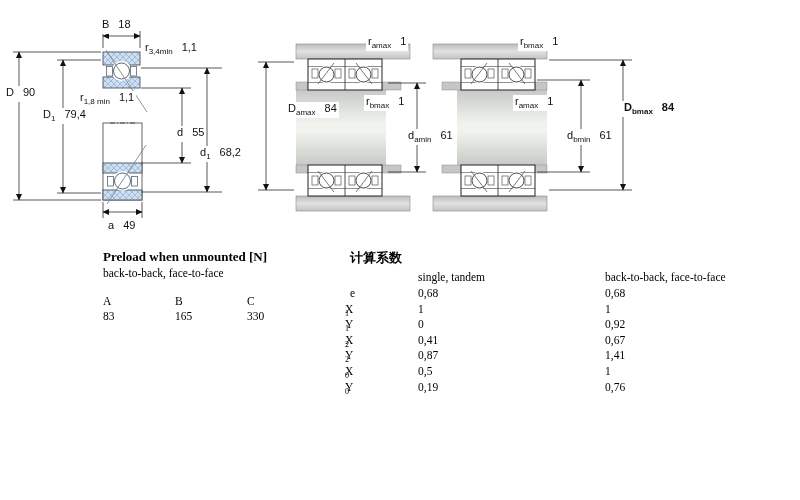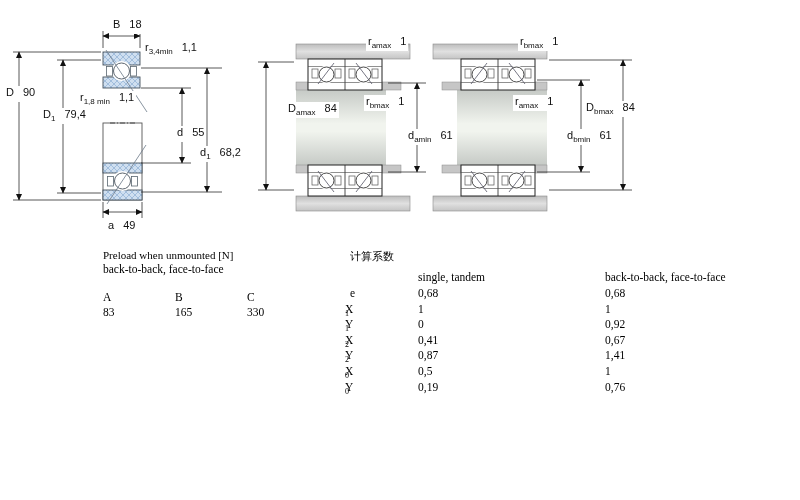--- a/index.html
+++ b/index.html
@@ -6,21 +6,21 @@
   #stage{position:relative;width:800px;height:500px;background:#fff;overflow:hidden;
          font-family:"Liberation Sans",sans-serif;color:#111;}
   svg{position:absolute;left:0;top:0;}
   
   .dim{position:absolute;background:#fff;line-height:1;white-space:nowrap;
        font-size:11px;padding:1px 2px;}
   .dim sub{font-size:8px;vertical-align:-3px;letter-spacing:0;}
   .dim .val{margin-left:9px;}
   
   .tbl{position:absolute;font-family:"Liberation Serif",serif;font-size:11.5px;color:#000;}
-  .tbl .title{font-weight:normal;font-size:11px;}
+  .tbl .title{font-weight:bold;font-size:13px;}
   .tbl .sub-title{margin-top:2px;}
   .prow{position:relative;height:15px;}
   .prow span{position:absolute;top:0;}
   .pc0{left:0;} .pc1{left:72px;} .pc2{left:144px;}
   .frow{position:relative;height:15.6px;}
   .frow span{position:absolute;top:0;}
   .fsym{left:0;} .fv1{left:73px;} .fv2{left:260px;}
   .fhdr{position:absolute;top:0;text-align:center;}
   .tbl sub{font-size:8px;vertical-align:-3px;}
 </style>
@@ -144,38 +144,38 @@
       <line x1="417" y1="83" x2="417" y2="172" marker-start="url(#ah)" marker-end="url(#ah)"></line>
       <line x1="537" y1="80" x2="590" y2="80"></line>
         <line x1="537" y1="172" x2="590" y2="172"></line>
       <line x1="581" y1="80" x2="581" y2="172" marker-start="url(#ah)" marker-end="url(#ah)"></line>
       <line x1="549" y1="60" x2="632" y2="60"></line>
         <line x1="549" y1="190" x2="632" y2="190"></line>
       <line x1="623" y1="60" x2="623" y2="190" marker-start="url(#ah)" marker-end="url(#ah)"></line>
     </g>
   </svg>
 
-  <span class="dim" style="left:111px;top:18px;"><span>B</span><sub></sub><span class="val">18</span></span>
+  <span class="dim" style="left:100px;top:18px;"><span>B</span><sub></sub><span class="val">18</span></span>
   <span class="dim" style="left:143px;top:41px;"><span>r</span><sub>3,4min</sub><span class="val">1,1</span></span>
   <span class="dim" style="left:4px;top:86px;text-align:center;"><span>D</span><sub></sub><span class="val">90</span></span>
   <span class="dim" style="left:41px;top:108px;"><span>D</span><sub>1</sub><span class="val">79,4</span></span>
   <span class="dim" style="left:78px;top:91px;"><span>r</span><sub>1,8 min</sub><span class="val">1,1</span></span>
   <span class="dim" style="left:175px;top:126px;text-align:center;"><span>d</span><sub></sub><span class="val">55</span></span>
   <span class="dim" style="left:198px;top:146px;"><span>d</span><sub>1</sub><span class="val">68,2</span></span>
   <span class="dim" style="left:106px;top:219px;"><span>a</span><sub></sub><span class="val">49</span></span>
 
   <span class="dim" style="left:366px;top:35px;"><span>r</span><sub>amax</sub><span class="val">1</span></span>
   <span class="dim" style="left:251px;top:102px;margin-left:35px;"><span>D</span><sub>amax</sub><span class="val">84</span></span>
   <span class="dim" style="left:364px;top:95px;"><span>r</span><sub>bmax</sub><span class="val">1</span></span>
   <span class="dim" style="left:406px;top:129px;"><span>d</span><sub>amin</sub><span class="val">61</span></span>
 
   <span class="dim" style="left:518px;top:35px;"><span>r</span><sub>bmax</sub><span class="val">1</span></span>
   <span class="dim" style="left:513px;top:95px;"><span>r</span><sub>amax</sub><span class="val">1</span></span>
   <span class="dim" style="left:565px;top:129px;"><span>d</span><sub>bmin</sub><span class="val">61</span></span>
-  <span class="dim" style="left:584px;top:101px;"><span>D</span><sub>bmax</sub><span class="val">84</span></span>
+  <span class="dim" style="left:622px;top:101px;font-weight:bold;"><span>D</span><sub>bmax</sub><span class="val">84</span></span>
 
   <div class="tbl" style="left:103px;top:249px;width:230px;">
     <div class="title">Preload when unmounted [N]</div>
     <div class="sub-title">back-to-back, face-to-face</div>
     <div style="height:16px;"></div>
     <div class="prow">
       <span class="pc0">A</span>
       <span class="pc1">B</span>
       <span class="pc2">C</span>
     </div>

